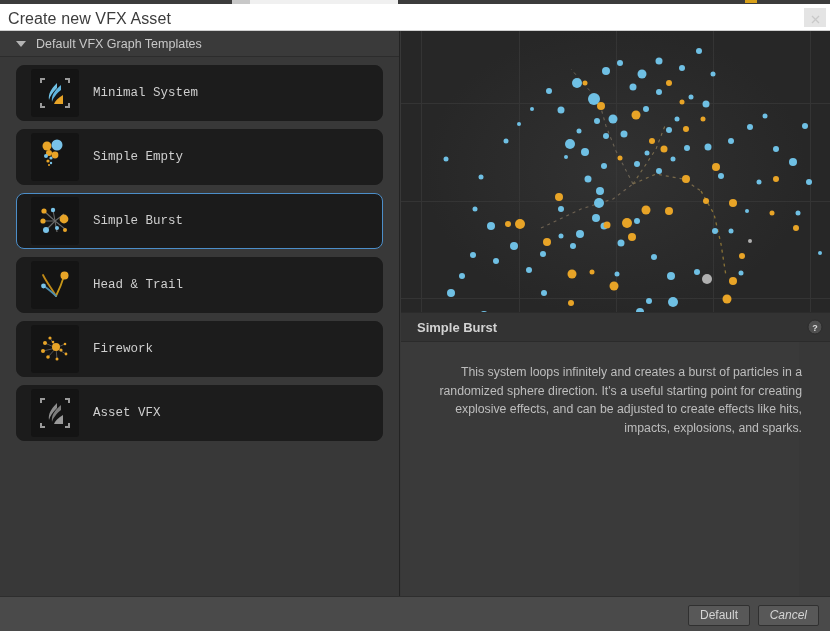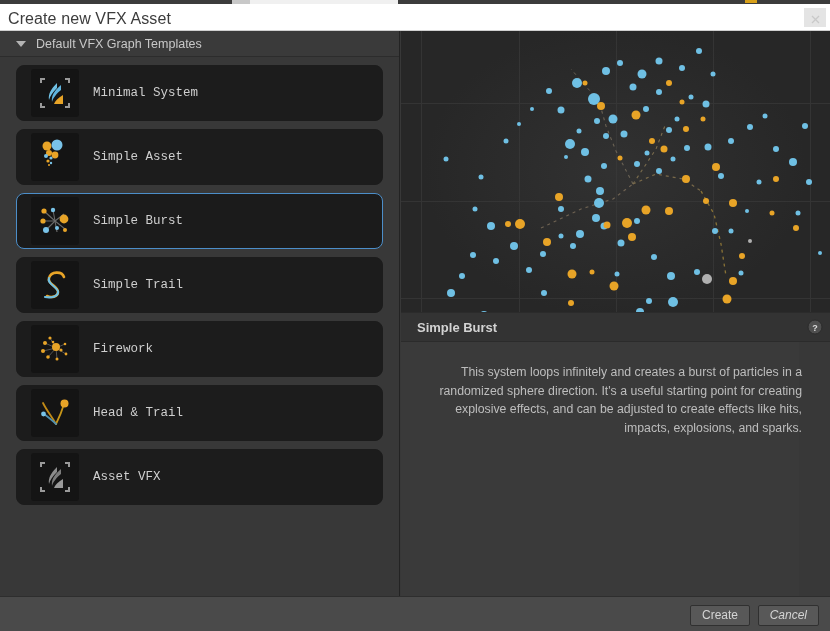--- a/index.html
+++ b/index.html
@@ -284,21 +284,21 @@
               <circle cx="26" cy="12" r="5.5" fill="#79c3e8"></circle>
               <circle cx="18" cy="20" r="3" fill="#e8a427"></circle>
               <circle cx="24" cy="22" r="3.4" fill="#e8a427"></circle>
               <circle cx="15" cy="23" r="2" fill="#79c3e8"></circle>
               <circle cx="20" cy="25" r="1.6" fill="#79c3e8"></circle>
               <circle cx="17" cy="28" r="1.6" fill="#e8a427"></circle>
               <circle cx="20" cy="30" r="1.2" fill="#79c3e8"></circle>
               <circle cx="18" cy="32" r="1" fill="#e8a427"></circle>
             </svg>
           </div>
-          <div class="tmpl-label">Simple Asset</div>
+          <div class="tmpl-label">Simple Empty</div>
         </div>
 
         <div class="tmpl-item selected">
           <div class="tmpl-icon">
             <svg width="48" height="48" viewBox="0 0 48 48">
               <g stroke="#6a6a6a" stroke-width="1.1" fill="none">
                 <path d="M24 24 L13 14"></path>
                 <path d="M24 24 L22 13"></path>
                 <path d="M24 24 L33 17"></path>
                 <path d="M24 24 L12 24"></path>
@@ -311,29 +311,32 @@
               <circle cx="33" cy="22" r="4.4" fill="#e8a427"></circle>
               <circle cx="12" cy="24" r="2.6" fill="#e8a427"></circle>
               <circle cx="15" cy="33" r="3" fill="#79c3e8"></circle>
               <circle cx="26" cy="31" r="2" fill="#79c3e8"></circle>
               <circle cx="34" cy="33" r="2" fill="#e8a427"></circle>
             </svg>
           </div>
           <div class="tmpl-label">Simple Burst</div>
         </div>
 
+
         <div class="tmpl-item">
           <div class="tmpl-icon">
             <svg width="48" height="48" viewBox="0 0 48 48">
-              <path d="M33 16 C31 10 20 10 18 17 C16 23 27 25 27 31 C27 36 20 37 16 35" stroke="#e8a427" stroke-width="2.6" fill="none" stroke-linecap="round"></path>
-              <path d="M27 31 C27 36 20 37 14 36" stroke="#6fc0e4" stroke-width="2.2" fill="none" stroke-linecap="round"></path>
-              <path d="M18 17 C16 23 25 25 27 30" stroke="#6fc0e4" stroke-width="2" fill="none" stroke-linecap="round"></path>
+              <path d="M12 14 C16 22 21 28 25 35" stroke="#c08a16" stroke-width="1.8" fill="none" stroke-linecap="round"></path>
+              <path d="M33 15 C31 22 28 29 25 35" stroke="#c79618" stroke-width="1.8" fill="none" stroke-linecap="round"></path>
+              <path d="M13 25 C17 28 22 32 25 35" stroke="#4f8fb0" stroke-width="1.8" fill="none" stroke-linecap="round"></path>
+              <circle cx="33.5" cy="14.5" r="4" fill="#e8a427"></circle>
+              <circle cx="12.5" cy="25" r="2.4" fill="#79c3e8"></circle>
             </svg>
           </div>
-          <div class="tmpl-label">Simple Trail</div>
+          <div class="tmpl-label">Head &amp; Trail</div>
         </div>
 
         <div class="tmpl-item">
           <div class="tmpl-icon">
             <svg width="48" height="48" viewBox="0 0 48 48">
               <g stroke="#5a5a5a" stroke-width="0.9" fill="none">
                 <path d="M25 23 L14 18"></path>
                   <path d="M25 23 L19 13"></path>
                 <path d="M25 23 L12 26"></path>
                   <path d="M25 23 L17 32"></path>
@@ -347,33 +350,20 @@
               <circle cx="12" cy="26" r="2" fill="#e8a427"></circle>
               <circle cx="17" cy="32" r="1.8" fill="#e8a427"></circle>
               <circle cx="26" cy="34" r="1.5" fill="#e8a427"></circle>
               <circle cx="35" cy="29" r="1.4" fill="#e8a427"></circle>
               <circle cx="34" cy="19" r="1.3" fill="#e8a427"></circle>
               <circle cx="22" cy="17" r="1.3" fill="#e8a427"></circle>
               <circle cx="30" cy="25" r="1.6" fill="#e8a427"></circle>
             </svg>
           </div>
           <div class="tmpl-label">Firework</div>
-        </div>
-
-        <div class="tmpl-item">
-          <div class="tmpl-icon">
-            <svg width="48" height="48" viewBox="0 0 48 48">
-              <path d="M12 14 C16 22 21 28 25 35" stroke="#c08a16" stroke-width="1.8" fill="none" stroke-linecap="round"></path>
-              <path d="M33 15 C31 22 28 29 25 35" stroke="#c79618" stroke-width="1.8" fill="none" stroke-linecap="round"></path>
-              <path d="M13 25 C17 28 22 32 25 35" stroke="#4f8fb0" stroke-width="1.8" fill="none" stroke-linecap="round"></path>
-              <circle cx="33.5" cy="14.5" r="4" fill="#e8a427"></circle>
-              <circle cx="12.5" cy="25" r="2.4" fill="#79c3e8"></circle>
-            </svg>
-          </div>
-          <div class="tmpl-label">Head &amp; Trail</div>
         </div>
 
         <div class="tmpl-item">
           <div class="tmpl-icon">
             <svg width="48" height="48" viewBox="0 0 48 48">
               <path d="M10 13 L10 10 L13 10 M35 10 L38 10 L38 13 M10 35 L10 38 L13 38 M38 35 L38 38 L35 38" stroke="#9a9a9a" stroke-width="2" fill="none" stroke-linecap="square"></path>
               <path d="M26 14 C20 20 17 25 18 31 C19 27 22 23 26 19 Z" fill="#8d8d8d"></path>
               <path d="M30 16 C23 22 20 27 21 33 C22 29 26 24 30 21 Z" fill="#7c7c7c"></path>
               <path d="M32 26 C27 29 24 32 23 35 L32 35 Z" fill="#9a9a9a"></path>
             </svg>
@@ -552,17 +542,17 @@
       </div>
 
       <div class="desc-body">
         <div class="desc-text">This system loops infinitely and creates a burst of particles in a randomized sphere direction. It's a useful starting point for creating explosive effects, and can be adjusted to create effects like hits, impacts, explosions, and sparks.</div>
       </div>
 
     </div>
   </div>
 
   <div class="footer">
-    <button class="btn btn-create">Create</button>
+    <button class="btn btn-create">Default</button>
     <button class="btn btn-cancel">Cancel</button>
   </div>
 
 </div>
 
 </body></html>

